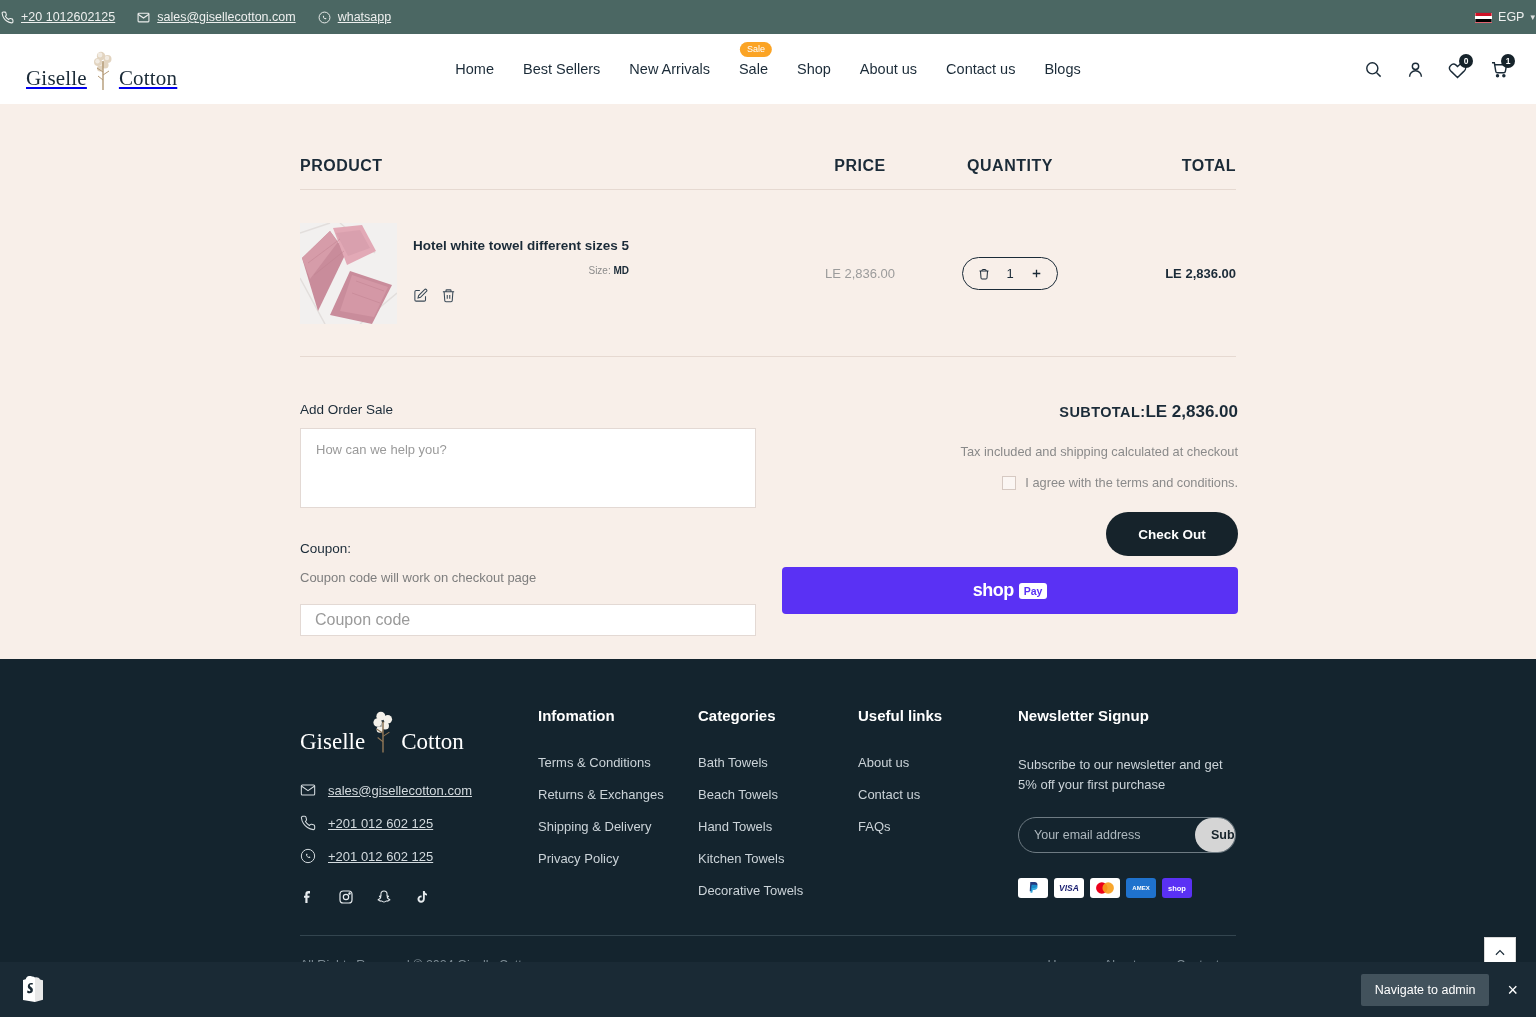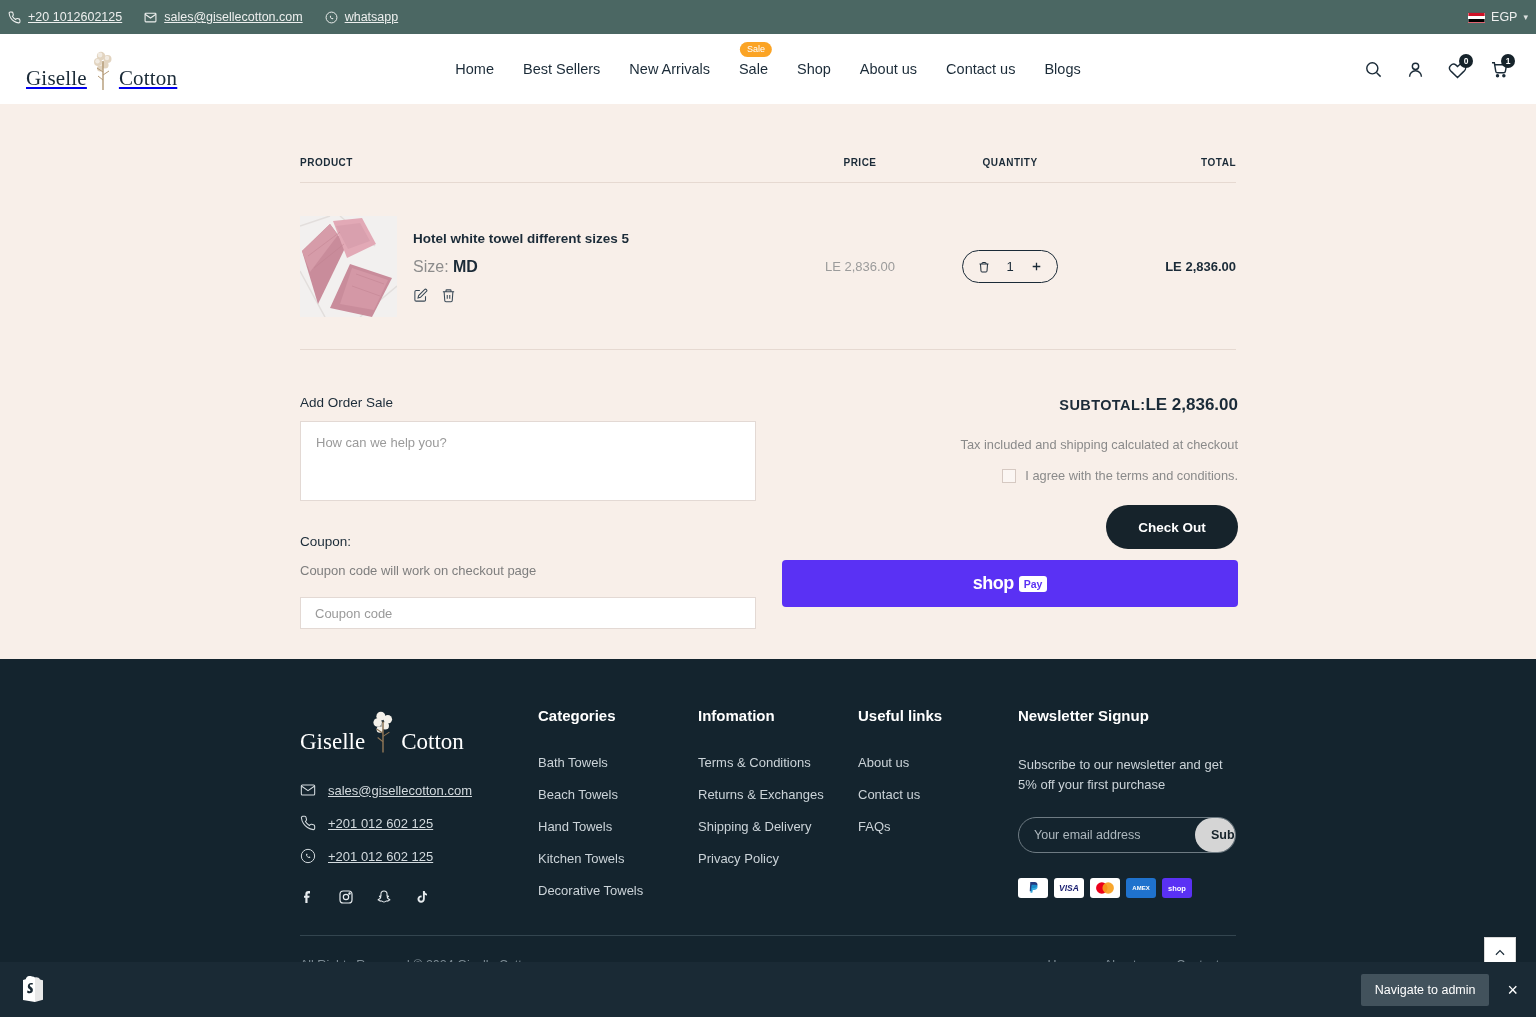--- a/index.html
+++ b/index.html
@@ -7,21 +7,21 @@
     width: 1536px; height: 1017px;
     font-family: "Liberation Sans", sans-serif;
     background: #F8EFE9;
     overflow: hidden;
   }
   .page { position: relative; width: 1536px; height: 1017px; }
 
   
   .topbar {
     height: 34px; background: #4B6763; color: #EDEFEE;
-    display: flex; align-items: center; padding: 0 8px;
+    display: flex; align-items: center; padding: 0 1px;
     font-size: 12.5px;
   }
   .topbar-left { display: flex; align-items: center; gap: 22px; }
   .tb-item { display: flex; align-items: center; gap: 7px; color: #EDEFEE; }
   .tb-item svg { display: block; }
   .topbar-right { margin-left: auto; display: flex; align-items: center; gap: 6px; font-size: 12.5px; }
   .flag {
     width: 17px; height: 11px; display: inline-block; position: relative;
     background: linear-gradient(to bottom, #CE1126 0 33.4%, #ffffff 33.4% 66.7%, #000000 66.7% 100%);
     border: 0.5px solid rgba(255,255,255,.35);
@@ -65,42 +65,42 @@
     display: flex; align-items: center; justify-content: center;
     font-weight: bold; line-height: 1;
   }
 
   
   .main { padding: 0; background: #F8EFE9; height: 555px; }
   .container { width: 936px; margin: 0 auto; padding-top: 53px; }
 
   .cart-head {
     display: flex; align-items: center;
-    font-size: 10px; font-weight: bold; color: #1B2B38;
+    font-size: 16px; font-weight: bold; color: #1B2B38;
     letter-spacing: .5px; padding-bottom: 14px;
     border-bottom: 1px solid #E6D9D1;
   }
   .col-product { flex: 0 0 490px; }
   .col-price   { flex: 0 0 140px; text-align: center; }
   .col-qty     { flex: 0 0 160px; text-align: center; }
   .col-total   { flex: 1; text-align: right; }
 
   .cart-row {
     display: flex; align-items: center; padding: 33px 0 32px;
     border-bottom: 1px solid #E6D9D1;
   }
   .prod-cell { flex: 0 0 490px; display: flex; align-items: flex-start; gap: 16px; }
   .thumb {
     width: 97px; height: 101px; flex: none; overflow: hidden;
     background: #EDE7E4;
   }
   .thumb svg { display: block; }
   .prod-info { padding-top: 15px; }
   .prod-title { font-size: 13.5px; font-weight: bold; color: #1B2B38; }
-  .prod-variant { font-size: 16px; color: #8C8C8C; margin-top: 12px; }
+  .prod-variant { font-size: 10px; color: #8C8C8C; margin-top: 12px; text-align: right; }
   .prod-variant b { color: #1B2B38; }
   .row-actions { display: flex; gap: 13px; margin-top: 12px; color: #3A4A57; }
   .row-actions span { cursor: pointer; display: block; }
 
   .price-cell { flex: 0 0 140px; text-align: center; font-size: 13px; color: #9B9B9B; }
   .qty-cell { flex: 0 0 160px; display: flex; justify-content: center; }
   .qty-box {
     display: flex; align-items: center; gap: 4px;
     border: 1px solid #1B2B38; border-radius: 22px;
     height: 33px; padding: 0 11px; background: transparent;
@@ -117,21 +117,21 @@
     width: 456px; height: 80px; background: #fff;
     border: 1px solid #E3D9D4; padding: 13px 15px;
     font-size: 13px; color: #9A9A9A; resize: none;
     font-family: "Liberation Sans", sans-serif;
   }
   .coupon-title { font-size: 13.5px; color: #1B2B38; margin-top: 29px; font-weight: normal; }
   .coupon-note { font-size: 13px; color: #7E7E7E; margin-top: 14px; }
   .coupon-input {
     width: 456px; height: 32px; background: #fff;
     border: 1px solid #E3D9D4; padding: 0 14px;
-    font-size: 13px; color: #9A9A9A; margin-top: 19px;
+    font-size: 16px; color: #9A9A9A; margin-top: 19px;
     font-family: "Liberation Sans", sans-serif;
   }
   .note-area::placeholder, .coupon-input::placeholder { color: #9A9A9A; }
 
   .right-col { flex: 1; padding-left: 26px; text-align: right; }
   .subtotal-line { display: flex; justify-content: flex-end; align-items: baseline; }
   .subtotal-lbl { font-size: 14.5px; font-weight: bold; color: #1B2B38; letter-spacing: .4px; }
   .subtotal-val { font-size: 17px; font-weight: bold; color: #1B2B38; }
   .tax-note { font-size: 12.8px; color: #8A8A8A; margin-top: 22px; }
   .terms-row { display: flex; justify-content: flex-end; align-items: center; gap: 9px; margin-top: 16px; }
@@ -491,34 +491,34 @@
           </a>
           <a href="#">
             <svg width="16" height="16" viewBox="0 0 24 24" fill="#E6EBEE">
                 <path d="M16.2 3h-2.8v12.1a2.6 2.6 0 1 1-2-2.5v-2.9a5.5 5.5 0 1 0 4.8 5.4V8.6c.9.7 2 1.1 3.3 1.2V7c-1.8-.1-3.2-1.6-3.3-4z"></path>
               </svg>
           </a>
         </div>
       </div>
 
       <div class="fcol">
+        <div class="fcol-title">Infomation</div>
+        <a class="flink" href="#">Terms &amp; Conditions</a>
+        <a class="flink" href="#">Returns &amp; Exchanges</a>
+        <a class="flink" href="#">Shipping &amp; Delivery</a>
+        <a class="flink" href="#">Privacy Policy</a>
+      </div>
+
+      <div class="fcol">
         <div class="fcol-title">Categories</div>
         <a class="flink" href="#">Bath Towels</a>
         <a class="flink" href="#">Beach Towels</a>
         <a class="flink" href="#">Hand Towels</a>
         <a class="flink" href="#">Kitchen Towels</a>
         <a class="flink" href="#">Decorative Towels</a>
-      </div>
-
-      <div class="fcol">
-        <div class="fcol-title">Infomation</div>
-        <a class="flink" href="#">Terms &amp; Conditions</a>
-        <a class="flink" href="#">Returns &amp; Exchanges</a>
-        <a class="flink" href="#">Shipping &amp; Delivery</a>
-        <a class="flink" href="#">Privacy Policy</a>
       </div>
 
       <div class="fcol">
         <div class="fcol-title">Useful links</div>
         <a class="flink" href="#">About us</a>
         <a class="flink" href="#">Contact us</a>
         <a class="flink" href="#">FAQs</a>
       </div>
 
       <div class="fcol-news">

